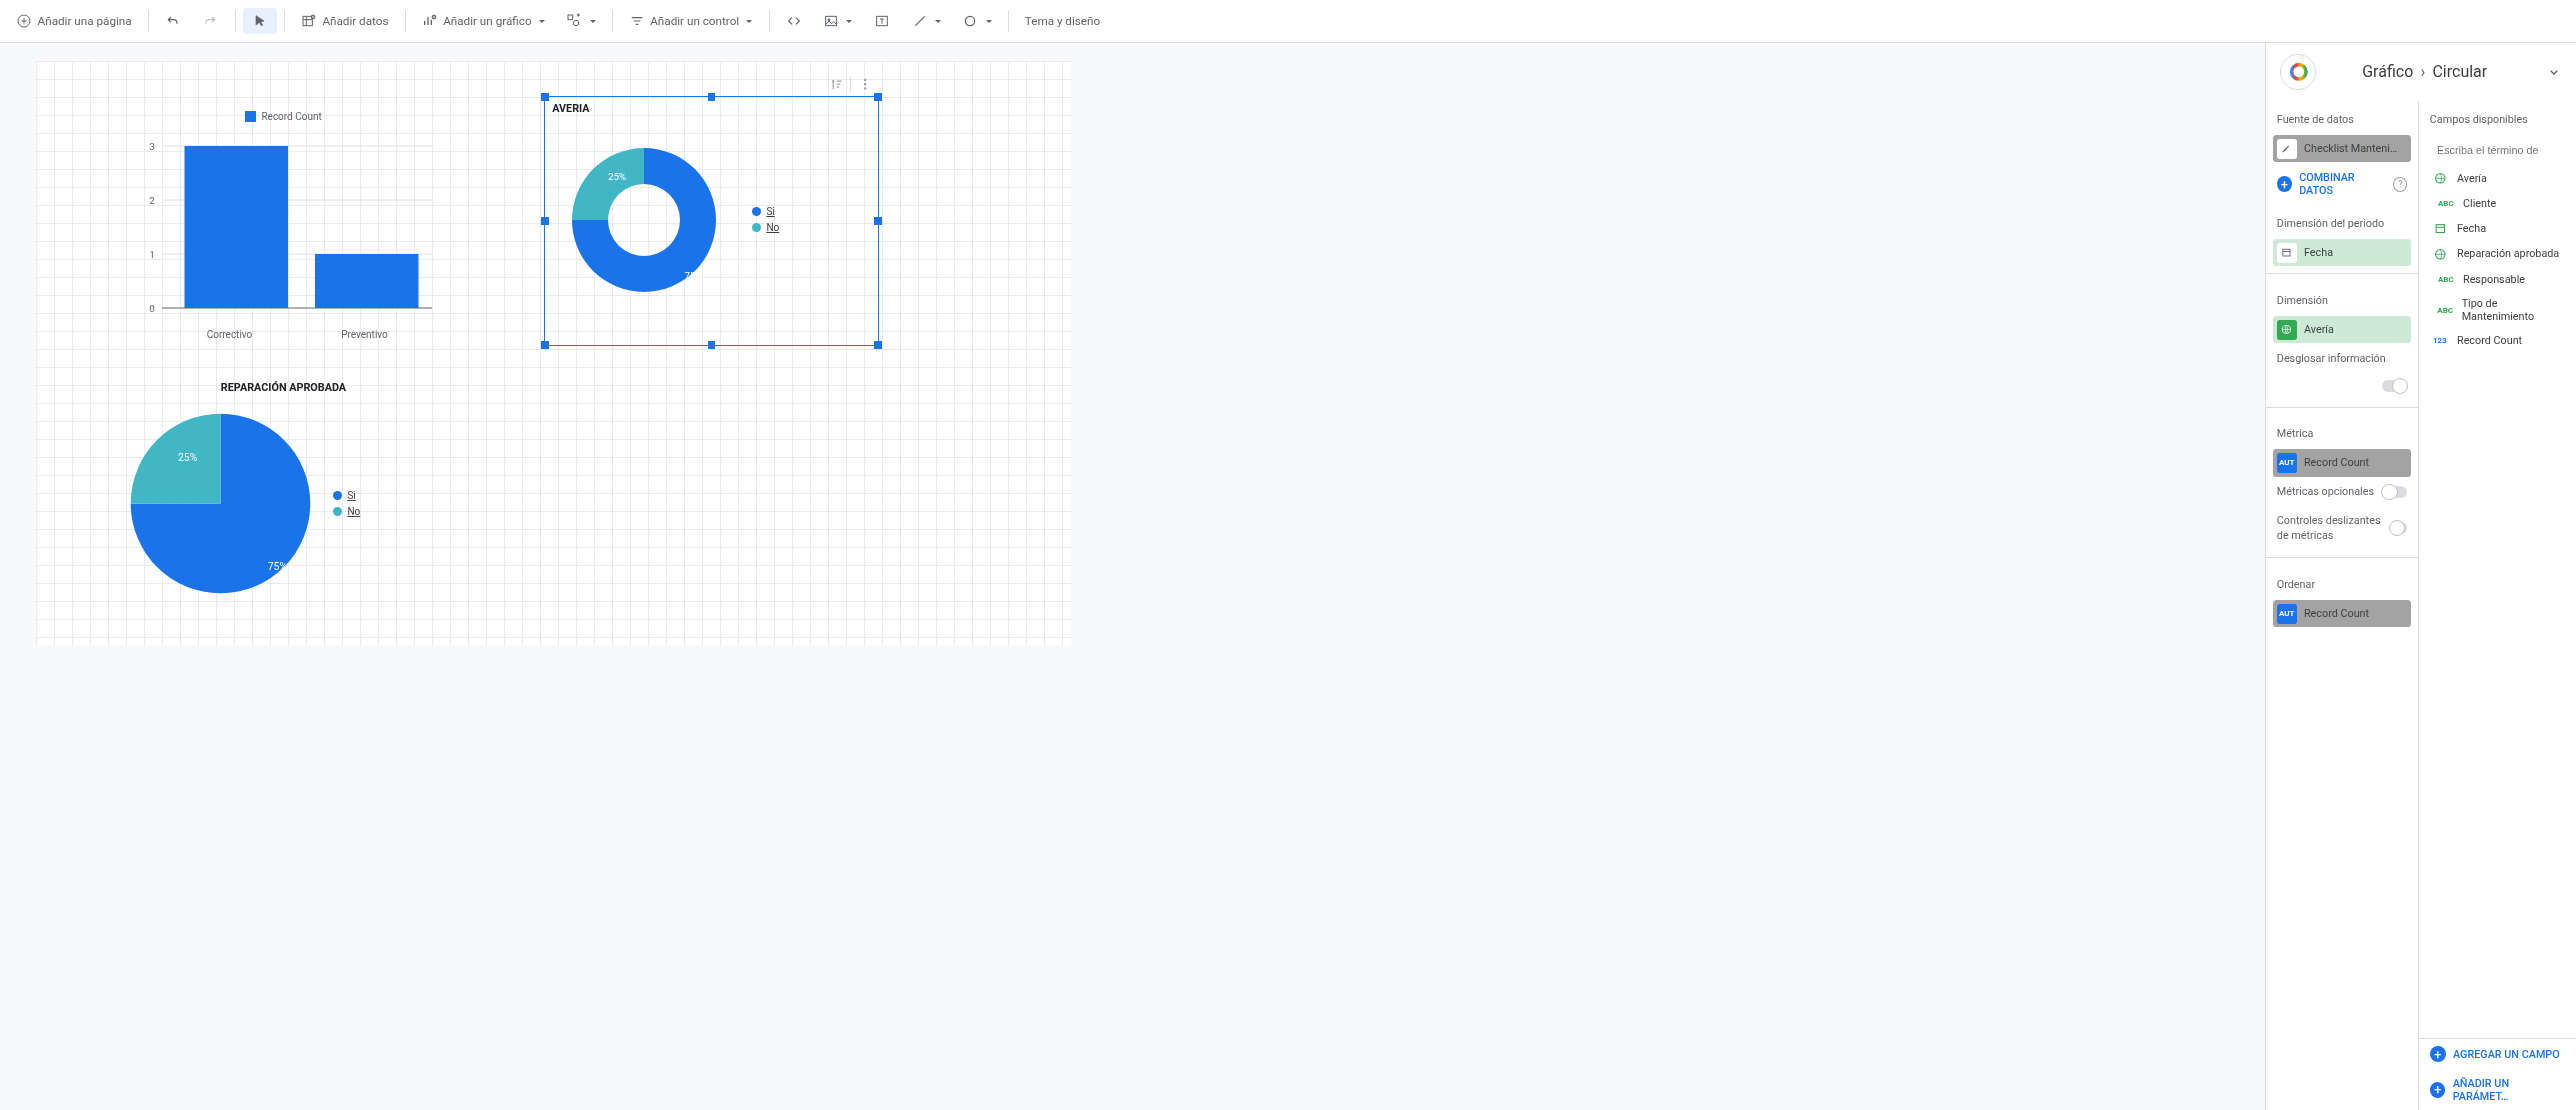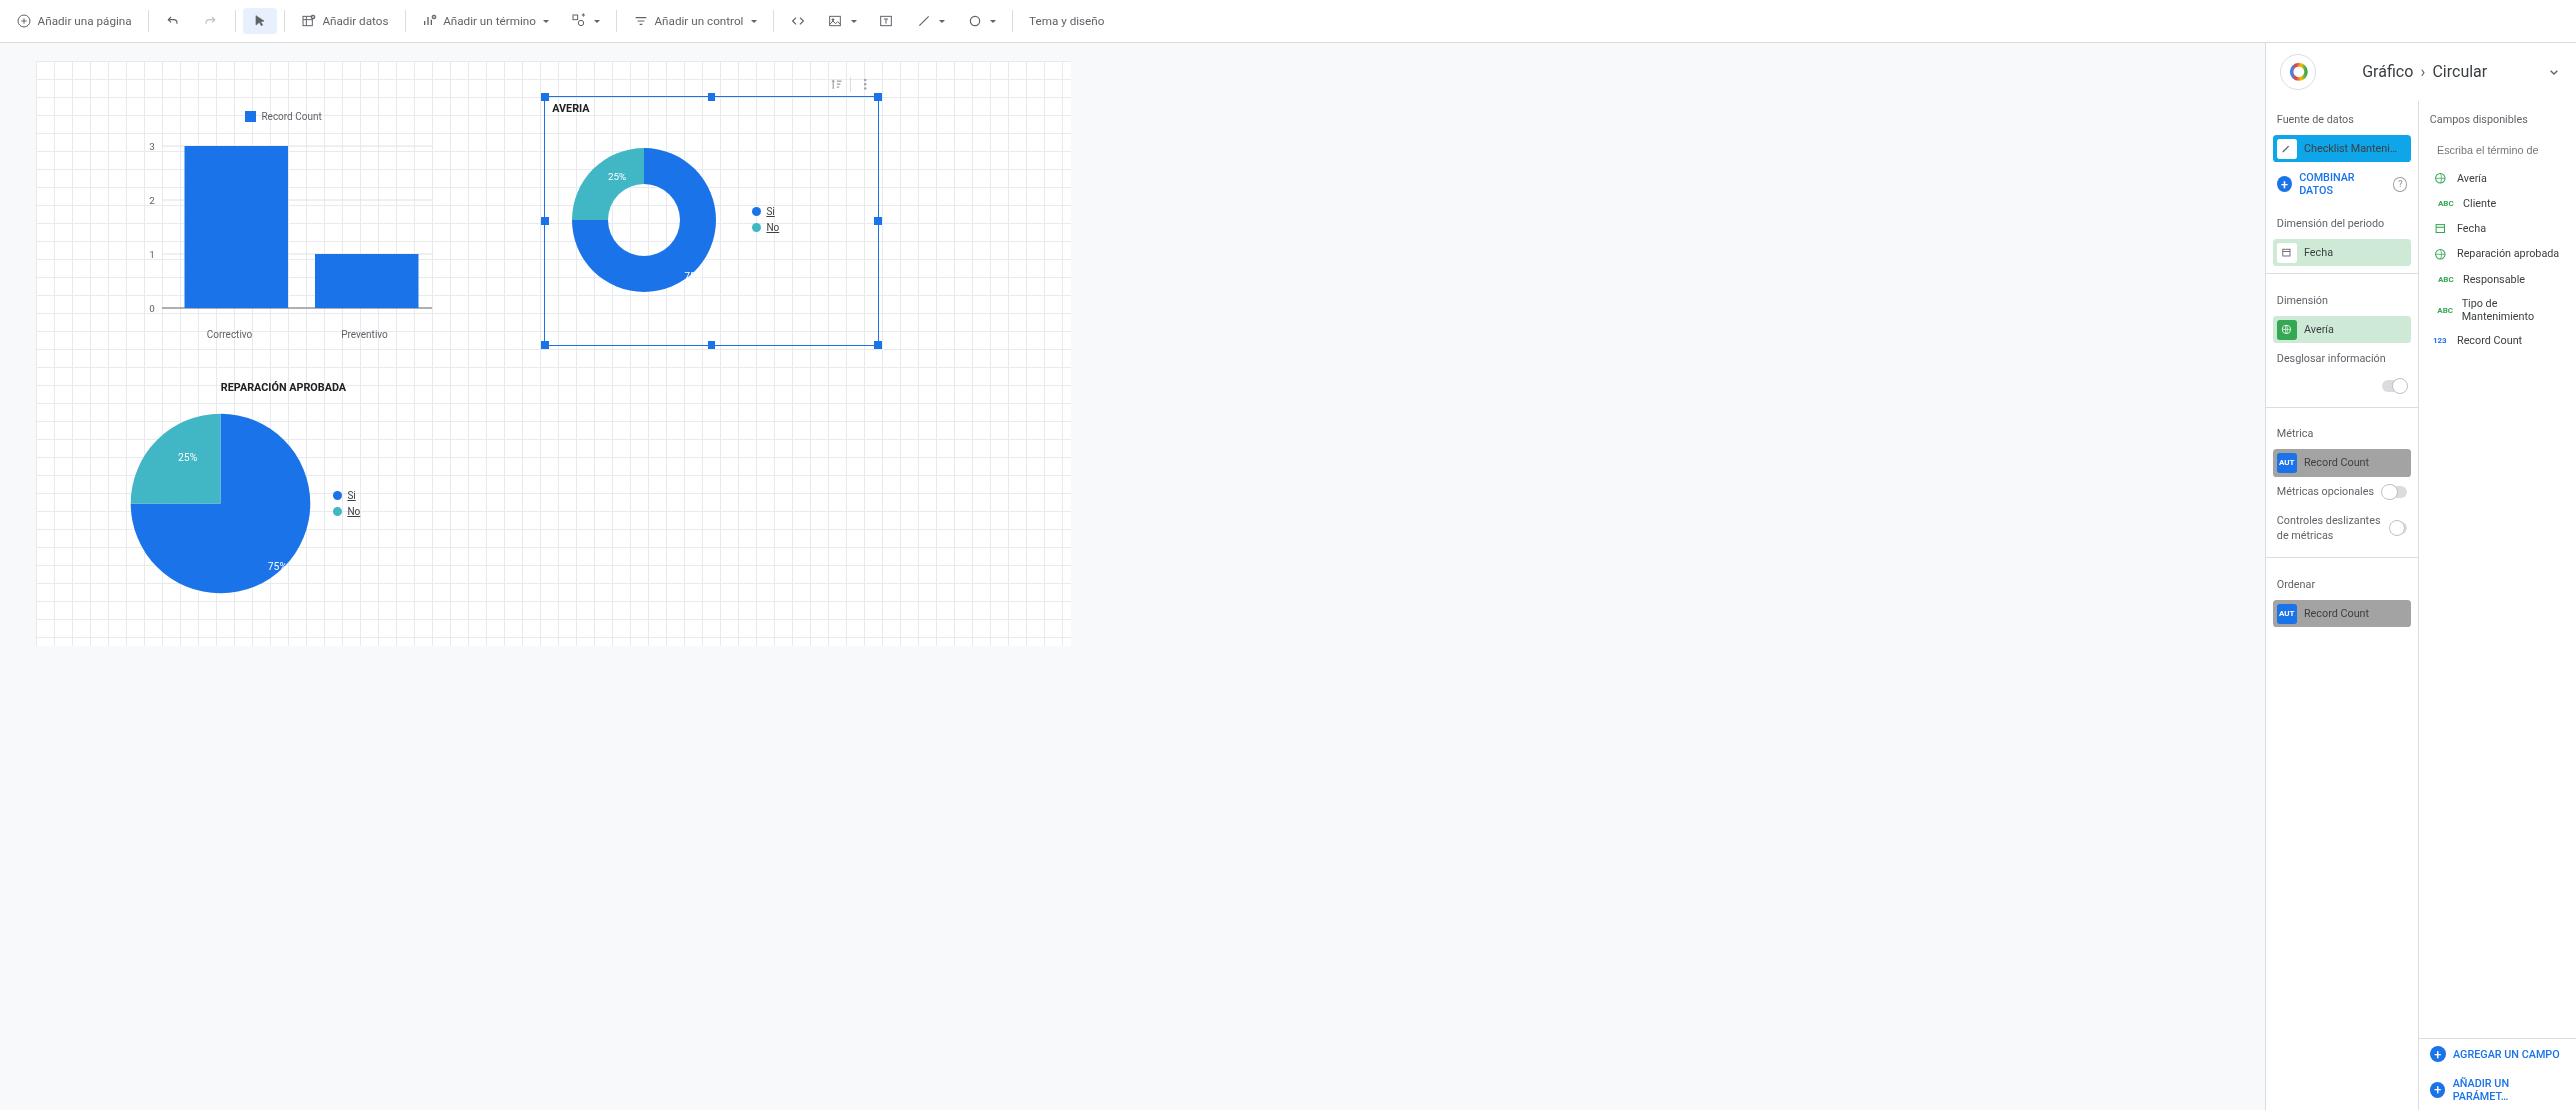--- a/index.html
+++ b/index.html
@@ -46,21 +46,21 @@
 .side-tabs { display: flex; border-bottom: 0.9px solid #dadce0; }
 .side-tab { flex: 1; text-align: center; padding: 10.8px; font-size: 11.7px; font-weight: 500; color: #5f6368; cursor: pointer; letter-spacing: 0.5px; }
 .side-tab.active { color: #1a73e8; border-bottom: 1.8px solid #1a73e8; }
 .side-body { flex: 1; display: flex; overflow: hidden; }
 .side-col-l { width: 153px; border-right: 0.9px solid #dadce0; overflow-y: auto; }
 .side-col-r { flex: 1; overflow-y: auto; display: flex; flex-direction: column; }
 
 .sec-lbl { font-size: 10.8px; color: #5f6368; padding: 12.6px 10.8px 7.2px; }
 .chip { display: flex; align-items: center; gap: 7.2px; margin: 1.8px 7.2px; padding: 3.6px; border-radius: 3.6px; font-size: 10.8px; }
 .chip-green { background: #ceead6; }
-.chip-grey { background: #0ea5e9; }
+.chip-grey { background: #a3a3a3; }
 .chip-blue { background: #a3a3a3; }
 .chip-ico { width: 20px; height: 20px; border-radius: 2.7px; display: flex; align-items: center; justify-content: center; font-size: 8px; font-weight: bold; }
 .chip-ico.green { background: #34a853; color: #fff; }
 .chip-ico.blue { background: #1a73e8; color: #fff; }
 .chip-ico.white { background: #fff; color: #5f6368; }
 .chip-txt { flex: 1; white-space: nowrap; overflow: hidden; text-overflow: ellipsis; }
 .combine { display: flex; align-items: center; gap: 7.2px; padding: 7.2px 10.8px; color: #1a73e8; font-size: 10.8px; font-weight: 500; cursor: pointer; }
 .plus-circ { width: 16px; height: 16px; border-radius: 50%; background: #1a73e8; color: #fff; display: flex; align-items: center; justify-content: center; font-size: 12.6px; }
 .help-circ { width: 14.4px; height: 14.4px; border: 1.4px solid #9aa0a6; border-radius: 50%; color: #9aa0a6; font-size: 9px; display: flex; align-items: center; justify-content: center; }
 .toggle { width: 25px; height: 12.6px; background: #dadce0; border-radius: 6.3px; position: relative; }
@@ -118,21 +118,21 @@
       </svg>
     <span>Añadir datos</span>
   </div>
   <div class="tb-sep"></div>
   <div class="tb-btn">
     <svg class="tb-icon" viewBox="0 0 24 24">
         <path d="M4 18V12M9 18V6M14 18v-8" stroke-width="2"></path>
         <circle cx="18" cy="6" r="3" fill="#5f6368"></circle>
         <path d="M18 4.5v3M16.5 6h3" stroke="#fff" stroke-width="1"></path>
       </svg>
-    <span>Añadir un término</span>
+    <span>Añadir un gráfico</span>
     <span class="caret"></span>
   </div>
   <div class="tb-btn">
     <svg class="tb-icon" viewBox="0 0 24 24">
         <rect x="3" y="3" width="7" height="7" fill="none" stroke-width="1.5"></rect>
         <circle cx="15" cy="15" r="4" fill="none" stroke-width="1.5"></circle>
         <path d="M16 3h5M18.5 0.5v5" stroke-width="1.5"></path>
       </svg>
     <span class="caret"></span>
   </div>

